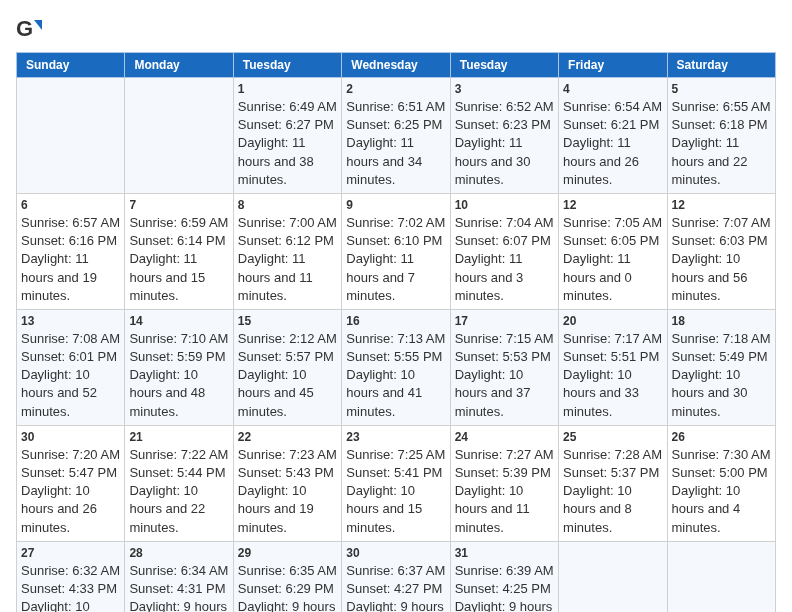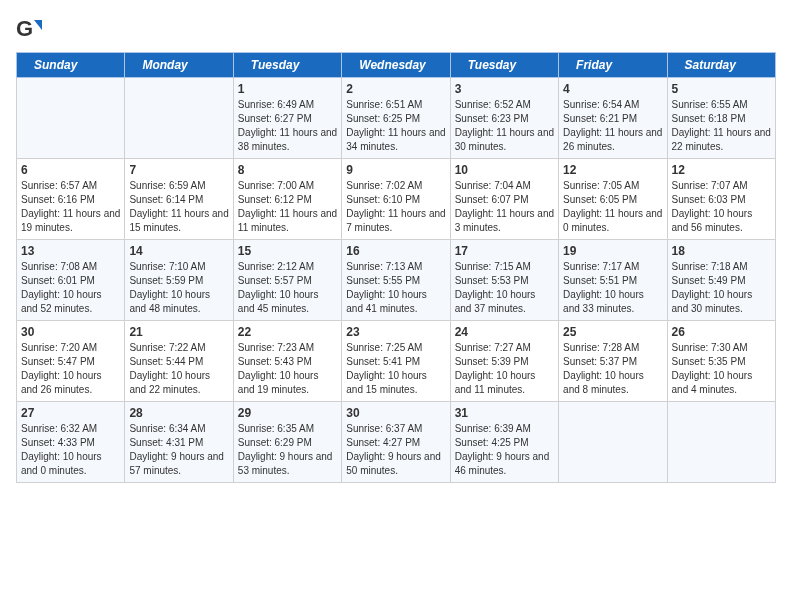--- a/index.html
+++ b/index.html
@@ -52,24 +52,23 @@
     table {
       width: 100%;
       border-collapse: collapse;
       table-layout: fixed;
     }
     thead th {
       background-color: #1a6bbf;
       color: #fff;
       font-size: 12px;
       font-weight: bold;
-      padding: 5px 17px;
+      padding: 5px 9px;
       text-align: left;
       border: 1px solid #aac4e8;
-      font-style: italic;
     }
     tbody td {
       vertical-align: top;
       font-size: 10px;
       color: #333;
       padding: 4px 4px;
       border: 1px solid #d0d0d0;
       height: 80px;
     }
     tbody tr:nth-child(odd) td {
@@ -78,21 +77,21 @@
     tbody tr:nth-child(even) td {
       background-color: #fff;
     }
     .day-number {
       font-weight: bold;
       font-size: 12px;
       display: block;
       margin-bottom: 2px;
     }
     .day-info {
-      font-size: 10px;
+      font-size: 13px;
       line-height: 1.4;
       color: #333;
     }
   </style>
 </head>
 <body>
 
 <div class="header">
   <div class="logo">
     <svg class="logo-icon" viewBox="0 0 28 28">
@@ -243,21 +242,21 @@
 and 41 minutes.</div>
         </td>
         <td>
           <span class="day-number">17</span>
           <div class="day-info">Sunrise: 7:15 AM
 Sunset: 5:53 PM
 Daylight: 10 hours
 and 37 minutes.</div>
         </td>
         <td>
-          <span class="day-number">19</span>
+          <span class="day-number">20</span>
           <div class="day-info">Sunrise: 7:17 AM
 Sunset: 5:51 PM
 Daylight: 10 hours
 and 33 minutes.</div>
         </td>
         <td>
           <span class="day-number">18</span>
           <div class="day-info">Sunrise: 7:18 AM
 Sunset: 5:49 PM
 Daylight: 10 hours
@@ -303,21 +302,21 @@
         <td>
           <span class="day-number">25</span>
           <div class="day-info">Sunrise: 7:28 AM
 Sunset: 5:37 PM
 Daylight: 10 hours
 and 8 minutes.</div>
         </td>
         <td>
           <span class="day-number">26</span>
           <div class="day-info">Sunrise: 7:30 AM
-Sunset: 5:35 PM
+Sunset: 5:00 PM
 Daylight: 10 hours
 and 4 minutes.</div>
         </td>
       </tr>
       <tr>
         <td>
           <span class="day-number">27</span>
           <div class="day-info">Sunrise: 6:32 AM
 Sunset: 4:33 PM
 Daylight: 10 hours

